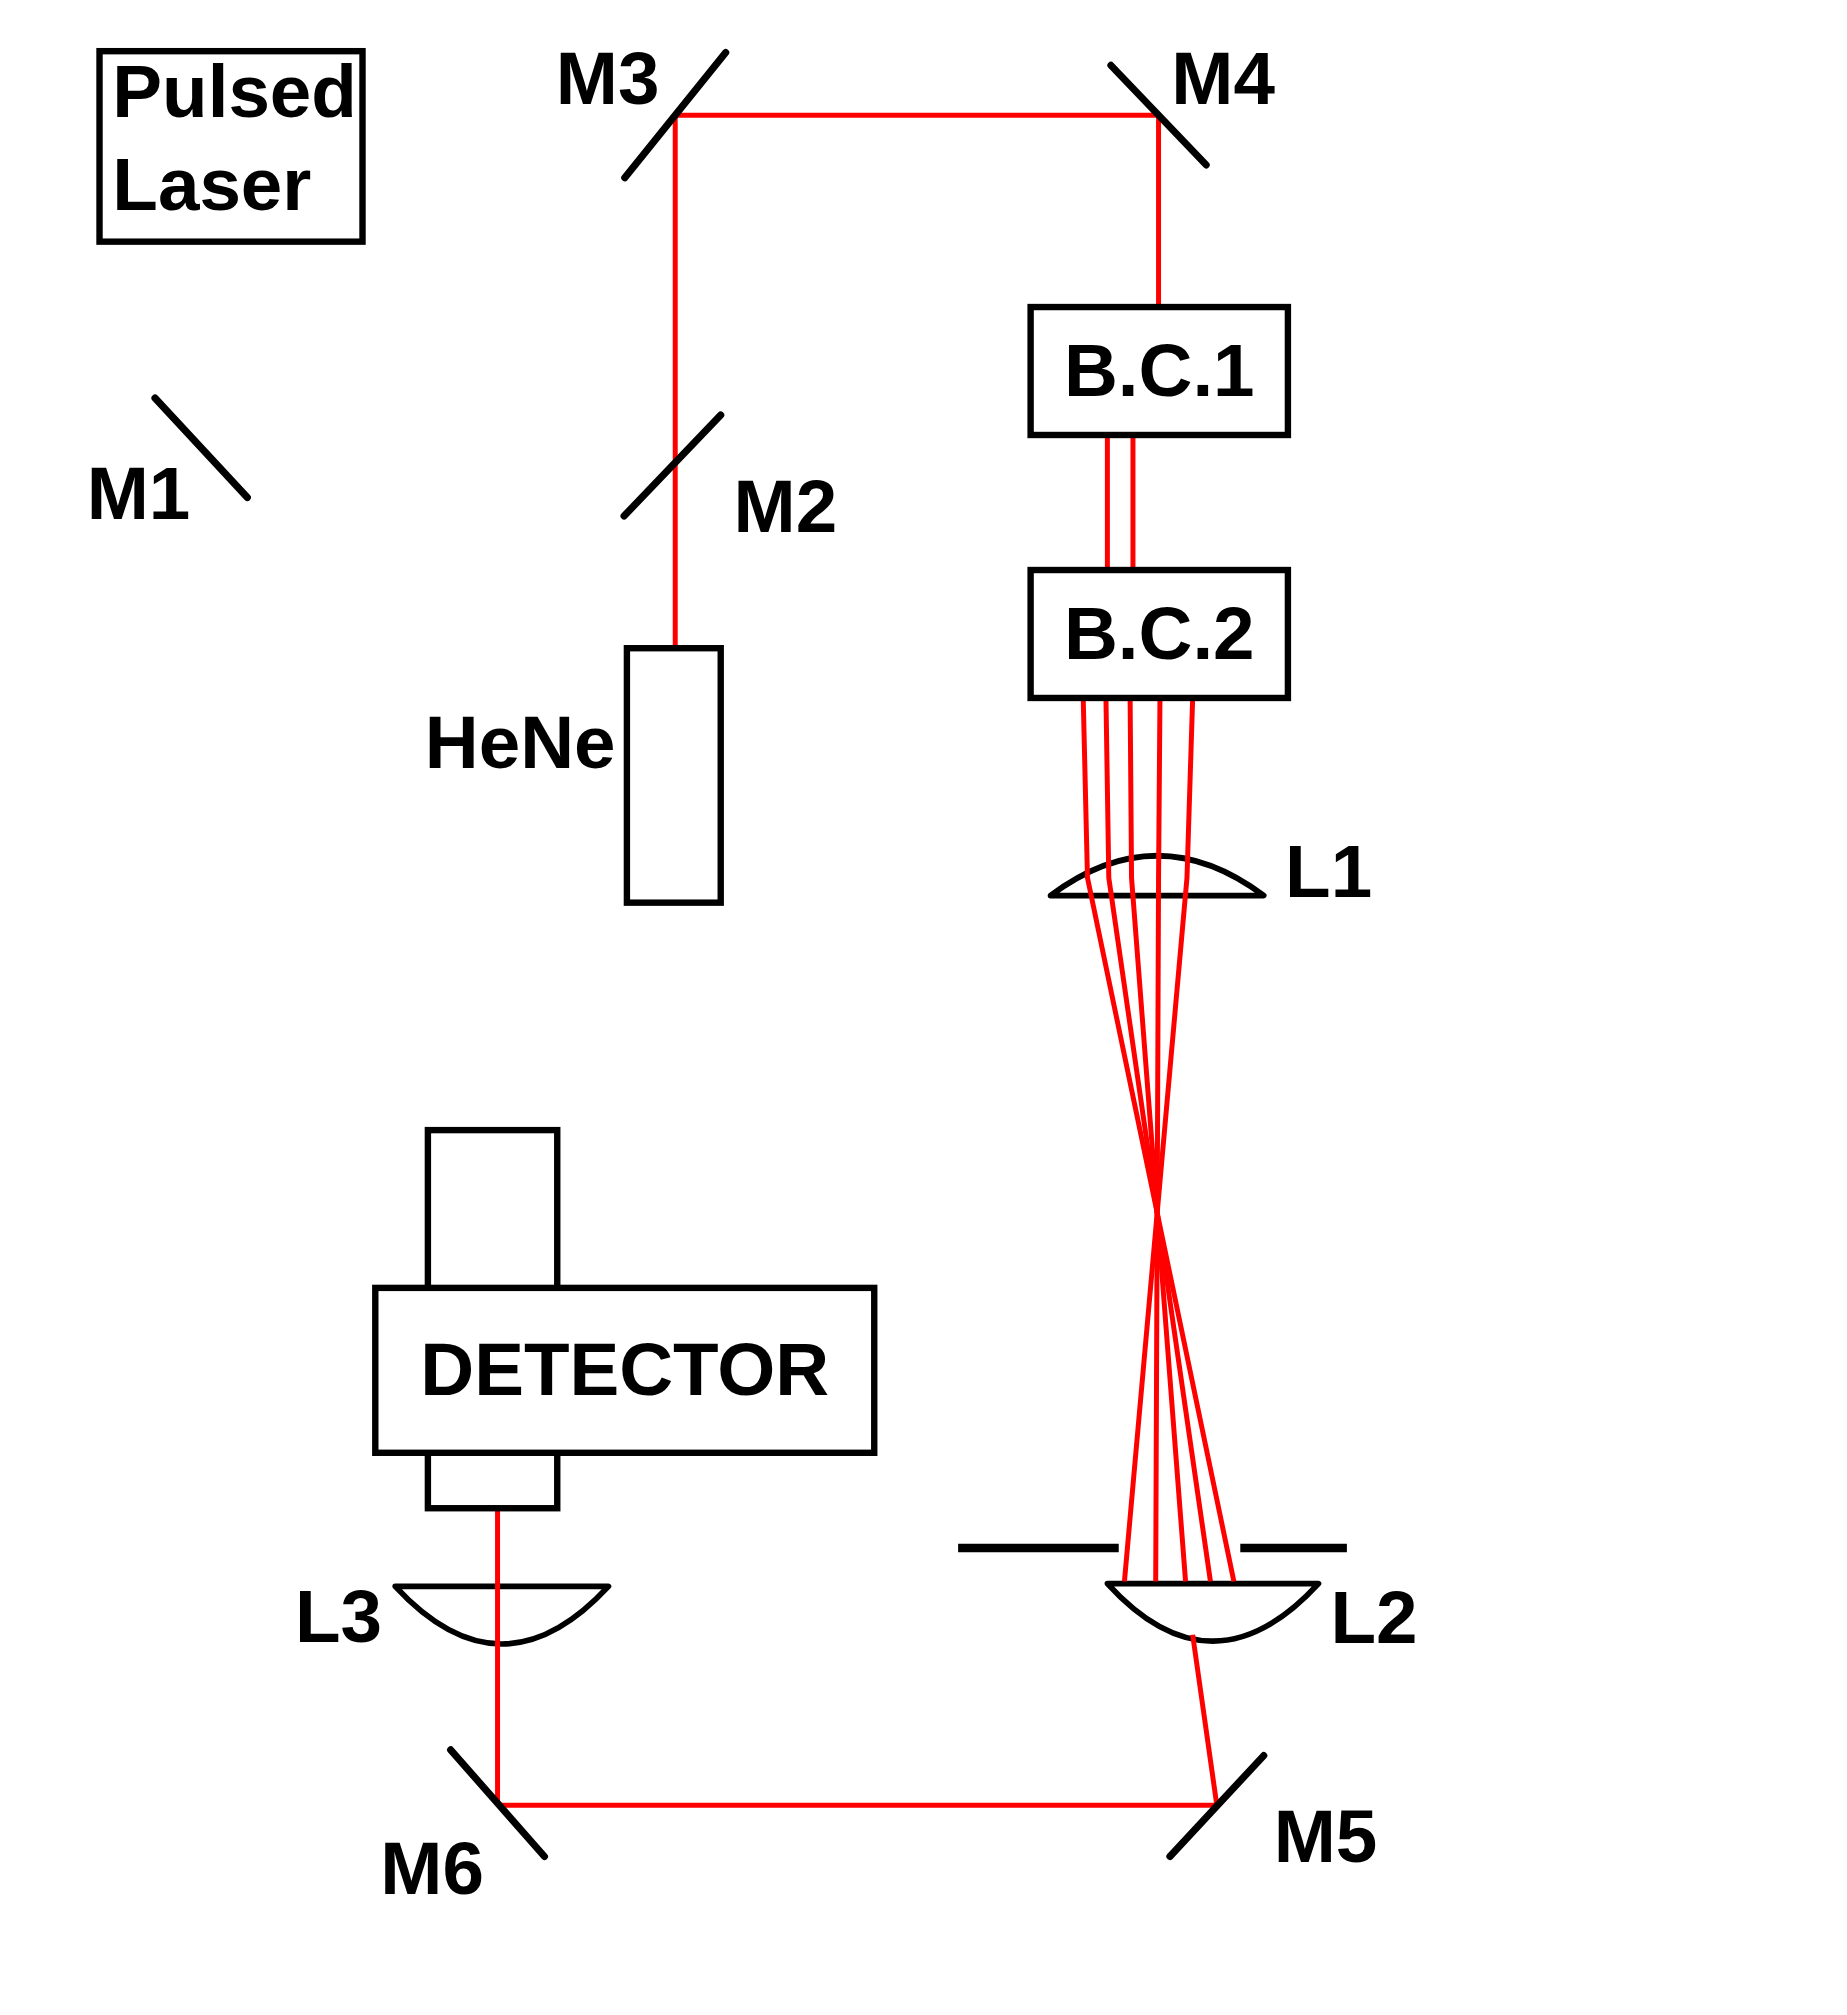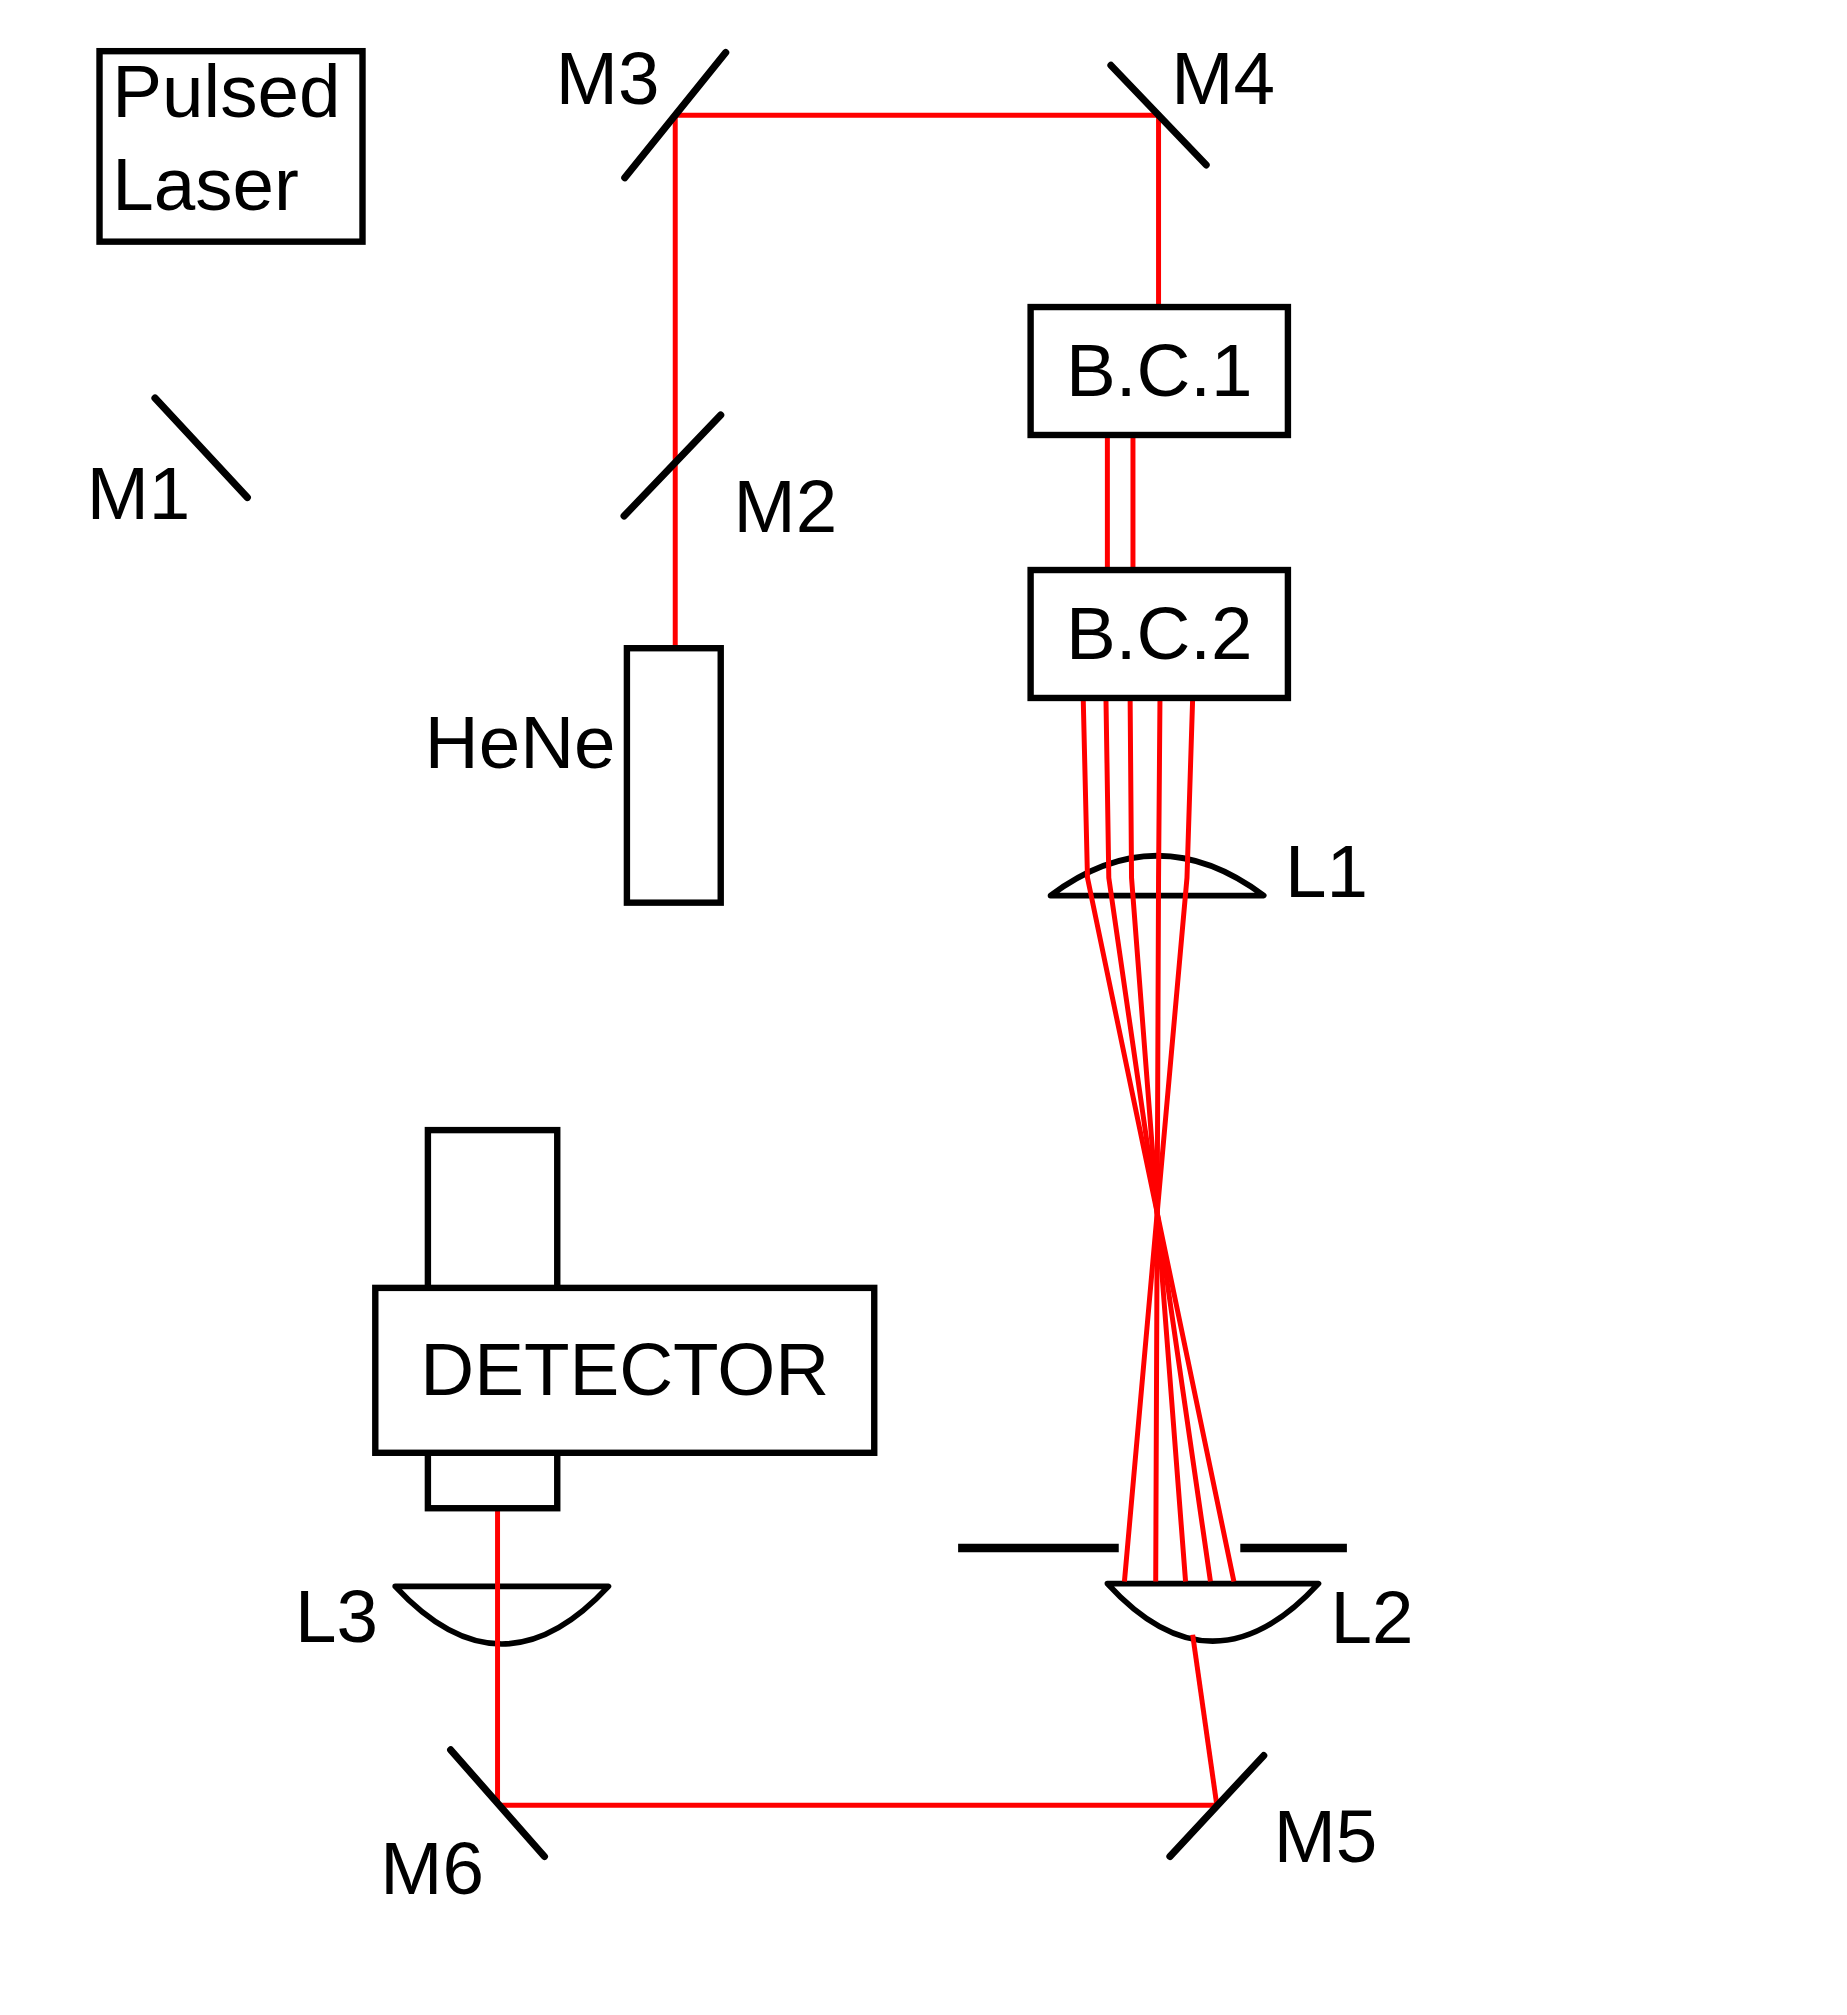--- a/index.html
+++ b/index.html
@@ -5,20 +5,21 @@
   html, body {
     margin: 0;
     padding: 0;
     background: var(--bg, #ffffff);
   }
   .page {
     position: relative;
     width: 1604px;
     height: 2015px;
     background: var(--bg, #ffffff);
+    font-weight: bold;
   }
   svg { display: block; }
   svg text {
     font-family: "Liberation Sans", sans-serif;
     font-size: 105px;
     fill: var(--line, #000000);
   }
   svg text.big { font-size: 105px; }
   .outline {
     fill: var(--bg, #ffffff);

